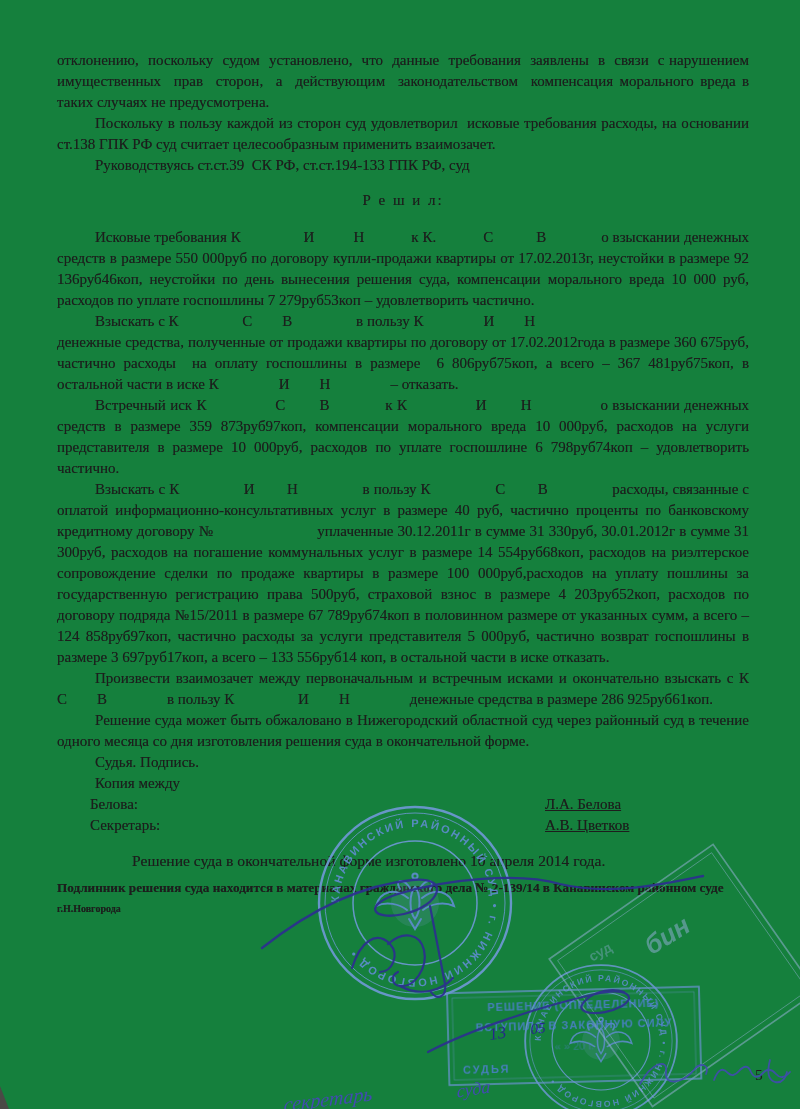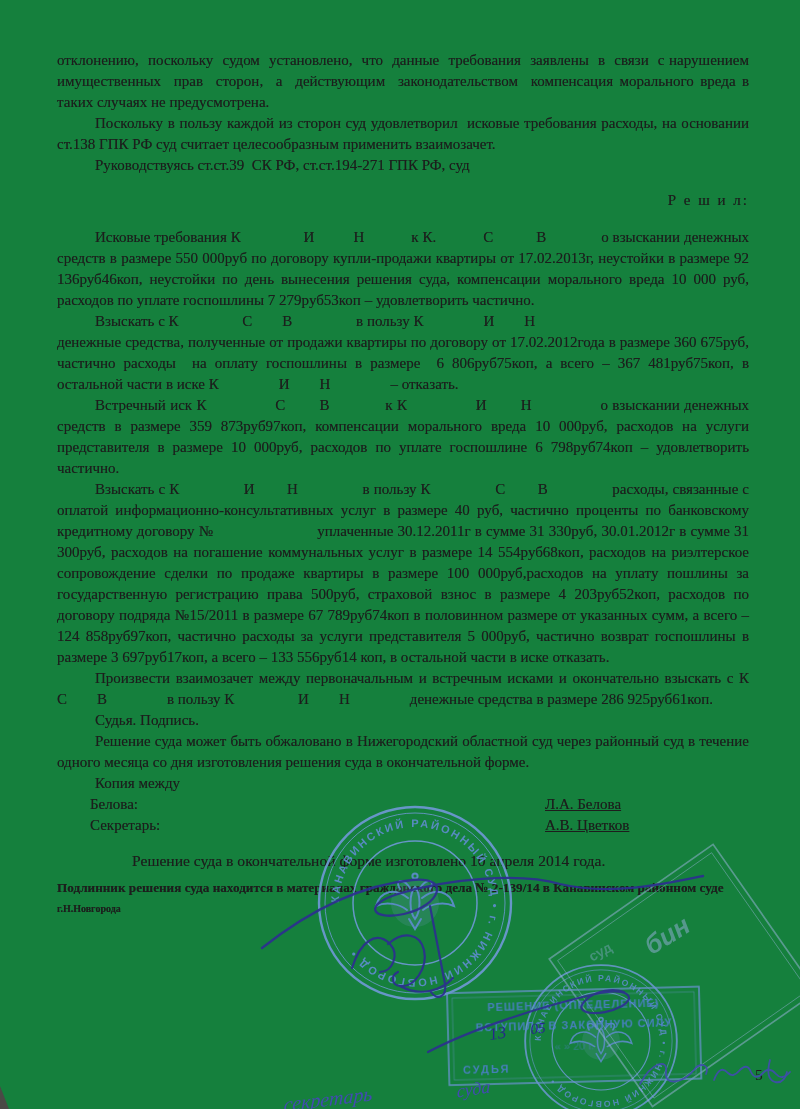--- a/index.html
+++ b/index.html
@@ -2,51 +2,51 @@
 <html lang="ru"><head>
 <meta charset="utf-8">
 <style>
   html,body{margin:0;padding:0;background:#8a8a8a;}
   .page{position:relative;width:800px;height:1109px;margin:0 auto;background:#15803d;
         overflow:hidden;font-family:"Liberation Serif","DejaVu Serif",serif;color:#1d1d1d;padding-left:36px;}
   .content{position:absolute;left:57px;top:50px;width:692px;font-size:15px;line-height:21px;
            text-align:justify;}
   .content p{margin:0;white-space:pre-wrap;text-shadow:0 0 .6px rgba(20,20,20,.5);}
   .indent{text-indent:38px;}
-  .heading{text-align:right;text-indent:0;margin:14px 0 16px 0 !important;letter-spacing:2px;}
+  .heading{text-align:center;text-indent:0;margin:14px 0 16px 0 !important;letter-spacing:2px;}
   .hl{background:#f5a9d7;box-shadow:0 0 0 3px #f5a9d7;border-radius:8px;}
   .sigrow{position:relative;height:21px;margin-top:29px;padding-left:33px;text-indent:0;}
   .sigrow .nm{position:absolute;left:488px;top:0;text-decoration:underline;}
   .final{margin-top:14px !important;text-indent:75px;font-size:15.6px;}
   .note{margin-top:7px !important;margin-left:-9px;width:712px;font-size:13.2px;line-height:20px;
         font-weight:600;text-indent:0;text-align:left;}
   .note2{margin-top:0 !important;margin-left:-9px;font-size:10px;font-weight:600;text-indent:0;text-align:left;}
   .pagenum{position:absolute;left:755px;top:1066px;font-size:15.5px;}
   .overlay{position:absolute;left:0;top:0;pointer-events:none;}
   .corner{position:absolute;left:0;top:1086px;width:0;height:0;border-left:9px solid #4a4a46;
           border-top:23px solid transparent;}
 </style>
 </head>
 <body>
 
 <div class="page">
 
   <div class="content">
     <p>отклонению,  поскольку  судом  установлено,  что  данные  требования  заявлены  в  связи  с нарушением  имущественных  прав  сторон,  а  действующим  законодательством  компенсация морального вреда в таких случаях не предусмотрена.</p>
     <p class="indent">Поскольку в пользу каждой из сторон суд удовлетворил  исковые требования расходы, на основании ст.138 ГПК РФ суд считает целесообразным применить взаимозачет.</p>
-    <p class="indent">Руководствуясь ст.ст.39  СК РФ, ст.ст.194-271 ГПК РФ, суд</p>
+    <p class="indent">Руководствуясь ст.ст.39  СК РФ, ст.ст.194-133 ГПК РФ, суд</p>
     <p class="heading">Р е ш и л:</p>
     <p class="indent">Исковые требования К                И          Н            к К.            С           В              о взыскании денежных средств в размере 550 000руб по договору купли-продажи квартиры от 17.02.2013г, неустойки в размере 92 136руб46коп, неустойки по день вынесения решения суда, компенсации морального вреда 10 000 руб,  расходов по уплате госпошлины 7 279руб53коп – удовлетворить частично.</p>
     <p class="indent">Взыскать с К                 С        В                 в пользу К                И        Н
 денежные средства, полученные от продажи квартиры по договору от 17.02.2012года в размере 360 675руб, частично расходы  на оплату госпошлины в размере  6 806руб75коп, а всего – 367 481руб75коп, в остальной части в иске К                И        Н                – отказать.</p>
     <p class="indent">Встречный иск К                С        В             к К                И        Н                о взыскании денежных средств в размере 359 873руб97коп, компенсации морального вреда 10 000руб, расходов на услуги представителя в размере 10 000руб, расходов по уплате госпошлине 6 798руб74коп – удовлетворить частично.</p>
     <p class="indent">Взыскать с К                И        Н                в пользу К                С        В                расходы, связанные с оплатой информационно-консультативных услуг в размере 40 руб, частично проценты по банковскому кредитному договору №                         уплаченные 30.12.2011г в сумме 31 330руб, 30.01.2012г в сумме 31 300руб, расходов на погашение коммунальных услуг в размере 14 554руб68коп, расходов на риэлтерское сопровождение сделки по продаже квартиры в размере 100 000руб,расходов на уплату пошлины за государственную регистрацию права 500руб, страховой взнос в размере 4 203руб52коп, расходов по договору подряда №15/2011 в размере 67 789руб74коп в половинном размере от указанных сумм, а всего – 124 858руб97коп, частично расходы за услуги представителя 5 000руб, частично возврат госпошлины в размере 3 697руб17коп, а всего – 133 556руб14 коп, в остальной части в иске отказать.</p>
     <p class="indent">Произвести взаимозачет между первоначальным и встречным исками и окончательно взыскать с К                С        В                в пользу К                 И        Н                денежные средства в размере 286 925руб61коп.</p>
+    <p class="indent">Решение суда может быть обжаловано в Нижегородский областной суд через районный суд в течение одного месяца со дня изготовления решения суда в окончательной форме.</p>
     <p class="indent">Судья. Подпись.</p>
-    <p class="indent">Решение суда может быть обжаловано в Нижегородский областной суд через районный суд в течение одного месяца со дня изготовления решения суда в окончательной форме.</p>
     <p class="indent">Копия между</p>
 
     <p class="sigrow"><span>Белова:</span><span class="nm">Л.А. Белова</span></p>
     <p class="sigrow"><span>Секретарь:</span><span class="nm">А.В. Цветков</span></p>
 
     <p class="final">Решение суда в окончательной форме изготовлено 10 апреля 2014 года.</p>
     <p class="note">Подлинник решения суда находится в материалах гражданского дела № 2-139/14 в Канавинском районном суде</p>
     <p class="note2">г.Н.Новгорода</p>
   </div>
 

